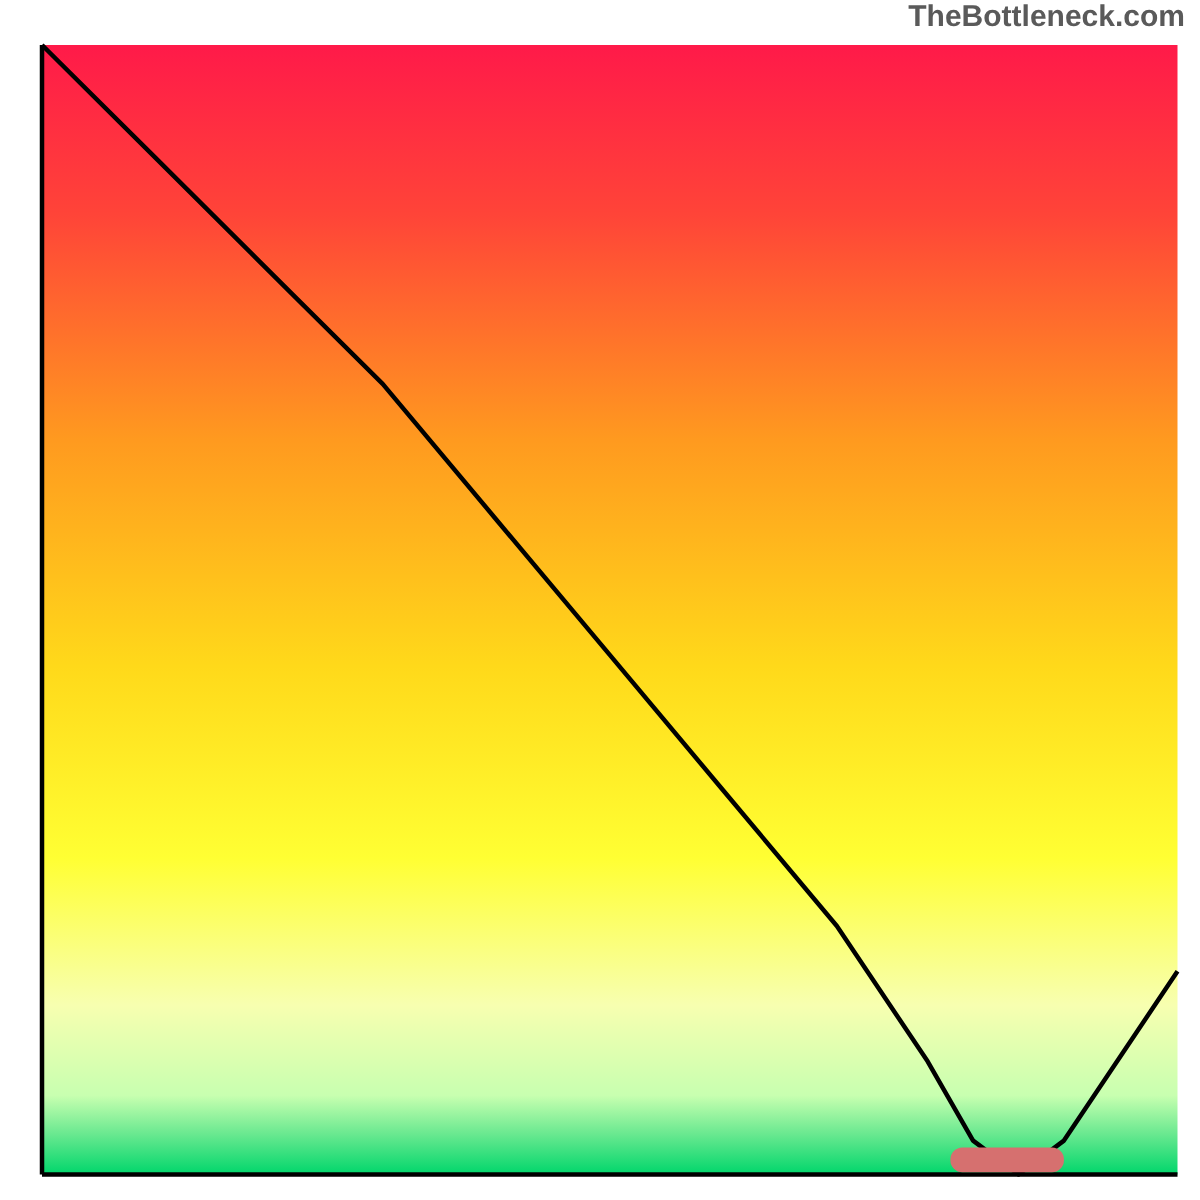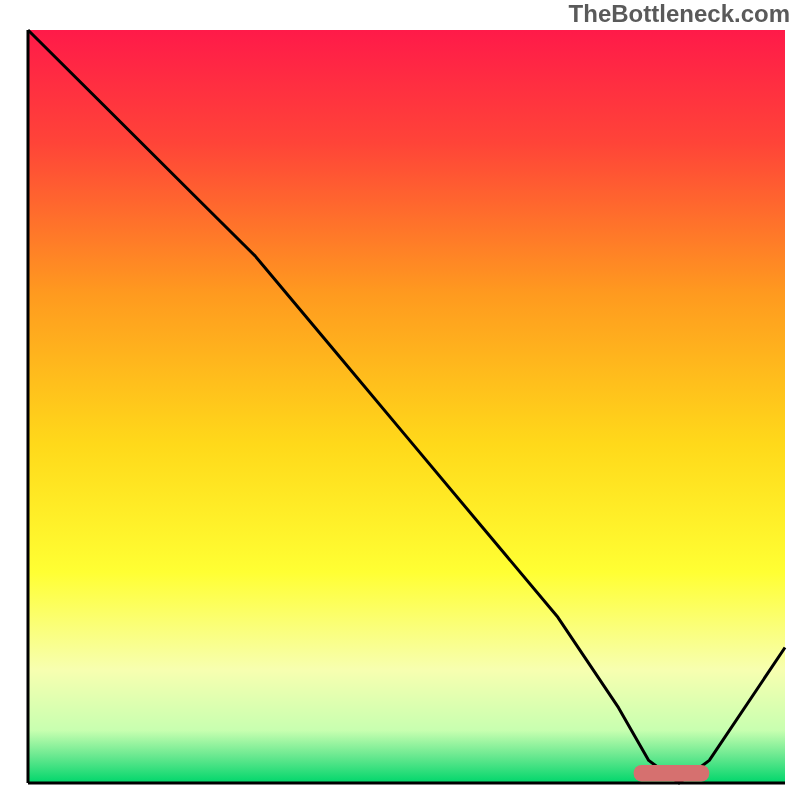--- a/index.html
+++ b/index.html
@@ -14,21 +14,21 @@
   #chart-container {
     position: relative;
     width: 800px;
     height: 800px;
   }
   #watermark {
     position: absolute;
     top: 0px;
     right: 10px;
     color: #5a5a5a;
-    font-size: 24px;
+    font-size: 20px;
     font-weight: 600;
     font-family: Arial, Helvetica, sans-serif;
     user-select: none;
   }
   svg {
     position: absolute;
     top: 0;
     left: 0;
   }
 </style>

